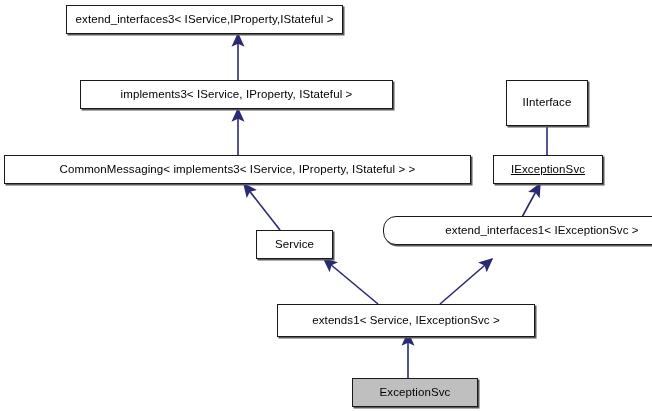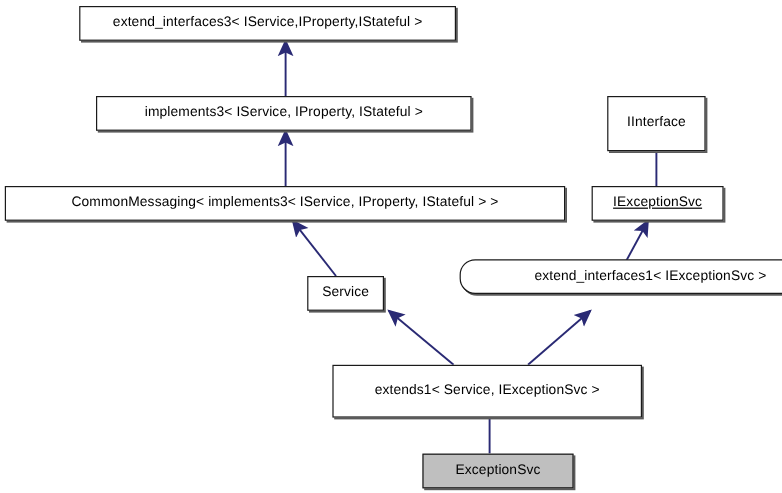--- a/index.html
+++ b/index.html
@@ -59,41 +59,41 @@
         <line x1="238" y1="155" x2="238" y2="109" stroke="#2a2a74" stroke-width="1.6" marker-end="url(#arrowhead)"></line>
         <line x1="547" y1="155" x2="547" y2="109" stroke="#2a2a74" stroke-width="1.6" marker-end="url(#arrowhead)"></line>
         <line x1="280" y1="230" x2="244" y2="184" stroke="#2a2a74" stroke-width="1.6" marker-end="url(#arrowhead)"></line>
         <line x1="515" y1="230" x2="540" y2="184" stroke="#2a2a74" stroke-width="1.6" marker-end="url(#arrowhead)"></line>
         <line x1="378" y1="304" x2="324" y2="259" stroke="#2a2a74" stroke-width="1.6" marker-end="url(#arrowhead)"></line>
         <line x1="440" y1="304" x2="492" y2="259" stroke="#2a2a74" stroke-width="1.6" marker-end="url(#arrowhead)"></line>
         <line x1="408" y1="378" x2="408" y2="333" stroke="#2a2a74" stroke-width="1.6" marker-end="url(#arrowhead)"></line>
       </g>
   </svg>
   <div id="node-layer">
-      <div class="node" style="left: 66px; top: 5px; width: 314px; height: 29px;">
+      <div class="node" style="left: 66px; top: 5px; width: 277px; height: 29px;">
         <span class="node-label">extend_interfaces3&lt; IService,IProperty,IStateful &gt;</span>
       </div>
       <div class="node" style="left: 80px; top: 80px; width: 313px; height: 29px;">
         <span class="node-label">implements3&lt; IService, IProperty, IStateful &gt;</span>
       </div>
       <div class="node" style="left: 506px; top: 80px; width: 82px; height: 46px;">
         <span class="node-label">IInterface</span>
       </div>
       <div class="node" style="left: 4px; top: 155px; width: 467px; height: 29px;">
         <span class="node-label">CommonMessaging&lt; implements3&lt; IService, IProperty, IStateful &gt; &gt;</span>
       </div>
       <div class="node" style="left: 493px; top: 155px; width: 110px; height: 29px; text-decoration: underline;">
         <span class="node-label">IExceptionSvc</span>
       </div>
-      <div class="node" style="left: 256px; top: 230px; width: 64px; height: 29px;">
+      <div class="node" style="left: 256px; top: 230px; width: 77px; height: 29px;">
         <span class="node-label">Service</span>
       </div>
       <div class="node" style="left: 383px; top: 216px; width: 318px; height: 29px; border-radius: 13px;">
         <span class="node-label">extend_interfaces1&lt; IExceptionSvc &gt;</span>
       </div>
-      <div class="node" style="left: 277px; top: 304px; width: 258px; height: 44px;">
+      <div class="node" style="left: 277px; top: 304px; width: 258px; height: 33px;">
         <span class="node-label">extends1&lt; Service, IExceptionSvc &gt;</span>
       </div>
       <div class="node highlight" style="left: 352px; top: 378px; width: 126px; height: 29px;">
         <span class="node-label">ExceptionSvc</span>
       </div>
     </div>
 </div>
 
 </body></html>

